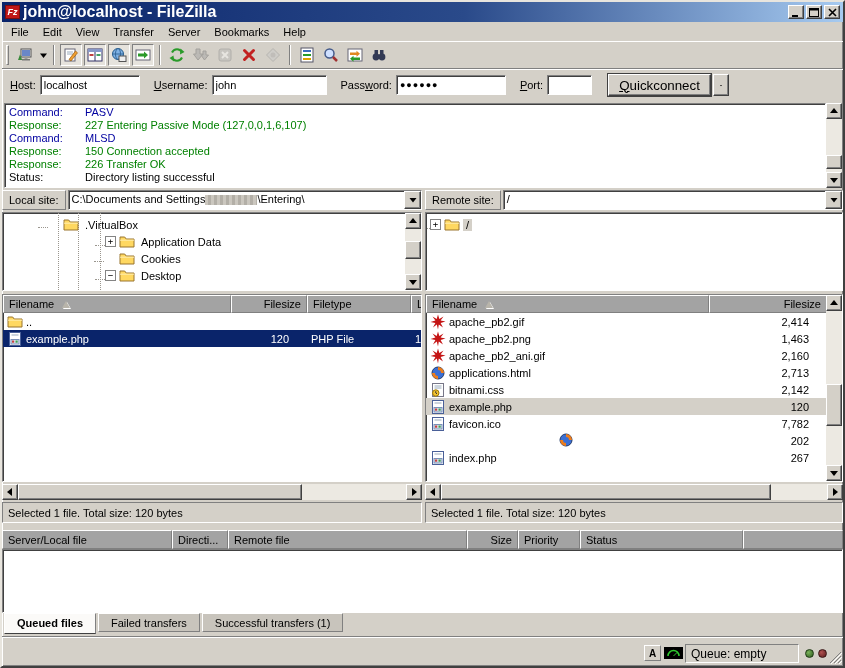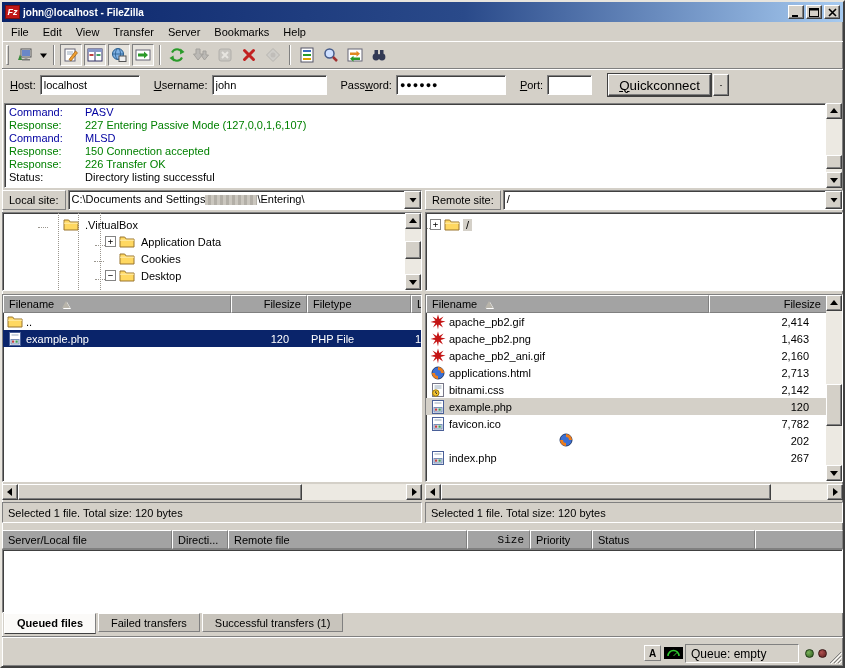--- a/index.html
+++ b/index.html
@@ -8,21 +8,21 @@
   #window{position:relative;width:845px;height:668px;background:#D4D0C8;
     border:2px solid;border-color:#e8e5de #404040 #404040 #e8e5de;
     box-shadow:inset 1px 1px 0 #fff, inset -1px -1px 0 #808080;overflow:hidden;}
 
   
   .titlebar{position:absolute;top:0;left:0;right:0;height:20px;
     background:linear-gradient(90deg,#0A246A 0%,#2a4a8a 55%,#A6CAF0 100%);
     display:flex;align-items:center;padding:0 2px;}
   .app-icon{width:15px;height:14px;background:#c01818;border:1px solid #7a0e0e;color:#fff;
     font-weight:bold;font-style:italic;font-size:9px;line-height:12px;text-align:center;margin:0 3px 0 1px;}
-  .title-text{color:#fff;font-weight:bold;font-size:10px;flex:1;white-space:nowrap;overflow:hidden;}
+  .title-text{color:#fff;font-weight:bold;font-size:16px;flex:1;white-space:nowrap;overflow:hidden;}
   .win-btns{display:flex;gap:2px;margin-right:1px;}
   .win-btn{width:16px;height:14px;background:#D4D0C8;border:1px solid;border-color:#fff #404040 #404040 #fff;
     box-shadow:inset -1px -1px 0 #808080;display:flex;align-items:center;justify-content:center;padding:0;}
   .win-btn svg{display:block;}
 
   
   .menubar{position:absolute;top:20px;left:0;right:0;height:19px;display:flex;align-items:center;padding-left:2px;}
   .menu-item{padding:2px 7px;}
 
   
@@ -727,21 +727,21 @@
           </svg>
         </span>
       </button>
   </div>
   <div class="pane-status rp">Selected 1 file. Total size: 120 bytes</div>
 
   <div class="q-header" id="queue-cols">
       <div class="colcell" style="width: 170px;">Server/Local file</div>
       <div class="colcell" style="width: 56px;">Directi...</div>
       <div class="colcell" style="width: 239px;">Remote file</div>
-      <div class="colcell right" style="width: 63px; font-family: Liberation Mono, monospace;">Size</div>
+      <div class="colcell right" style="width: 51px;">Size</div>
       <div class="colcell" style="width: 62px;">Priority</div>
       <div class="colcell" style="width: 163px;">Status</div>
       <div class="colcell fill"></div>
     </div>
   <div class="q-body"></div>
   <div class="tabs" id="queue-tabs">
       <div class="tab active">Queued files</div>
       <div class="tab">Failed transfers</div>
       <div class="tab">Successful transfers (1)</div>
     </div>

